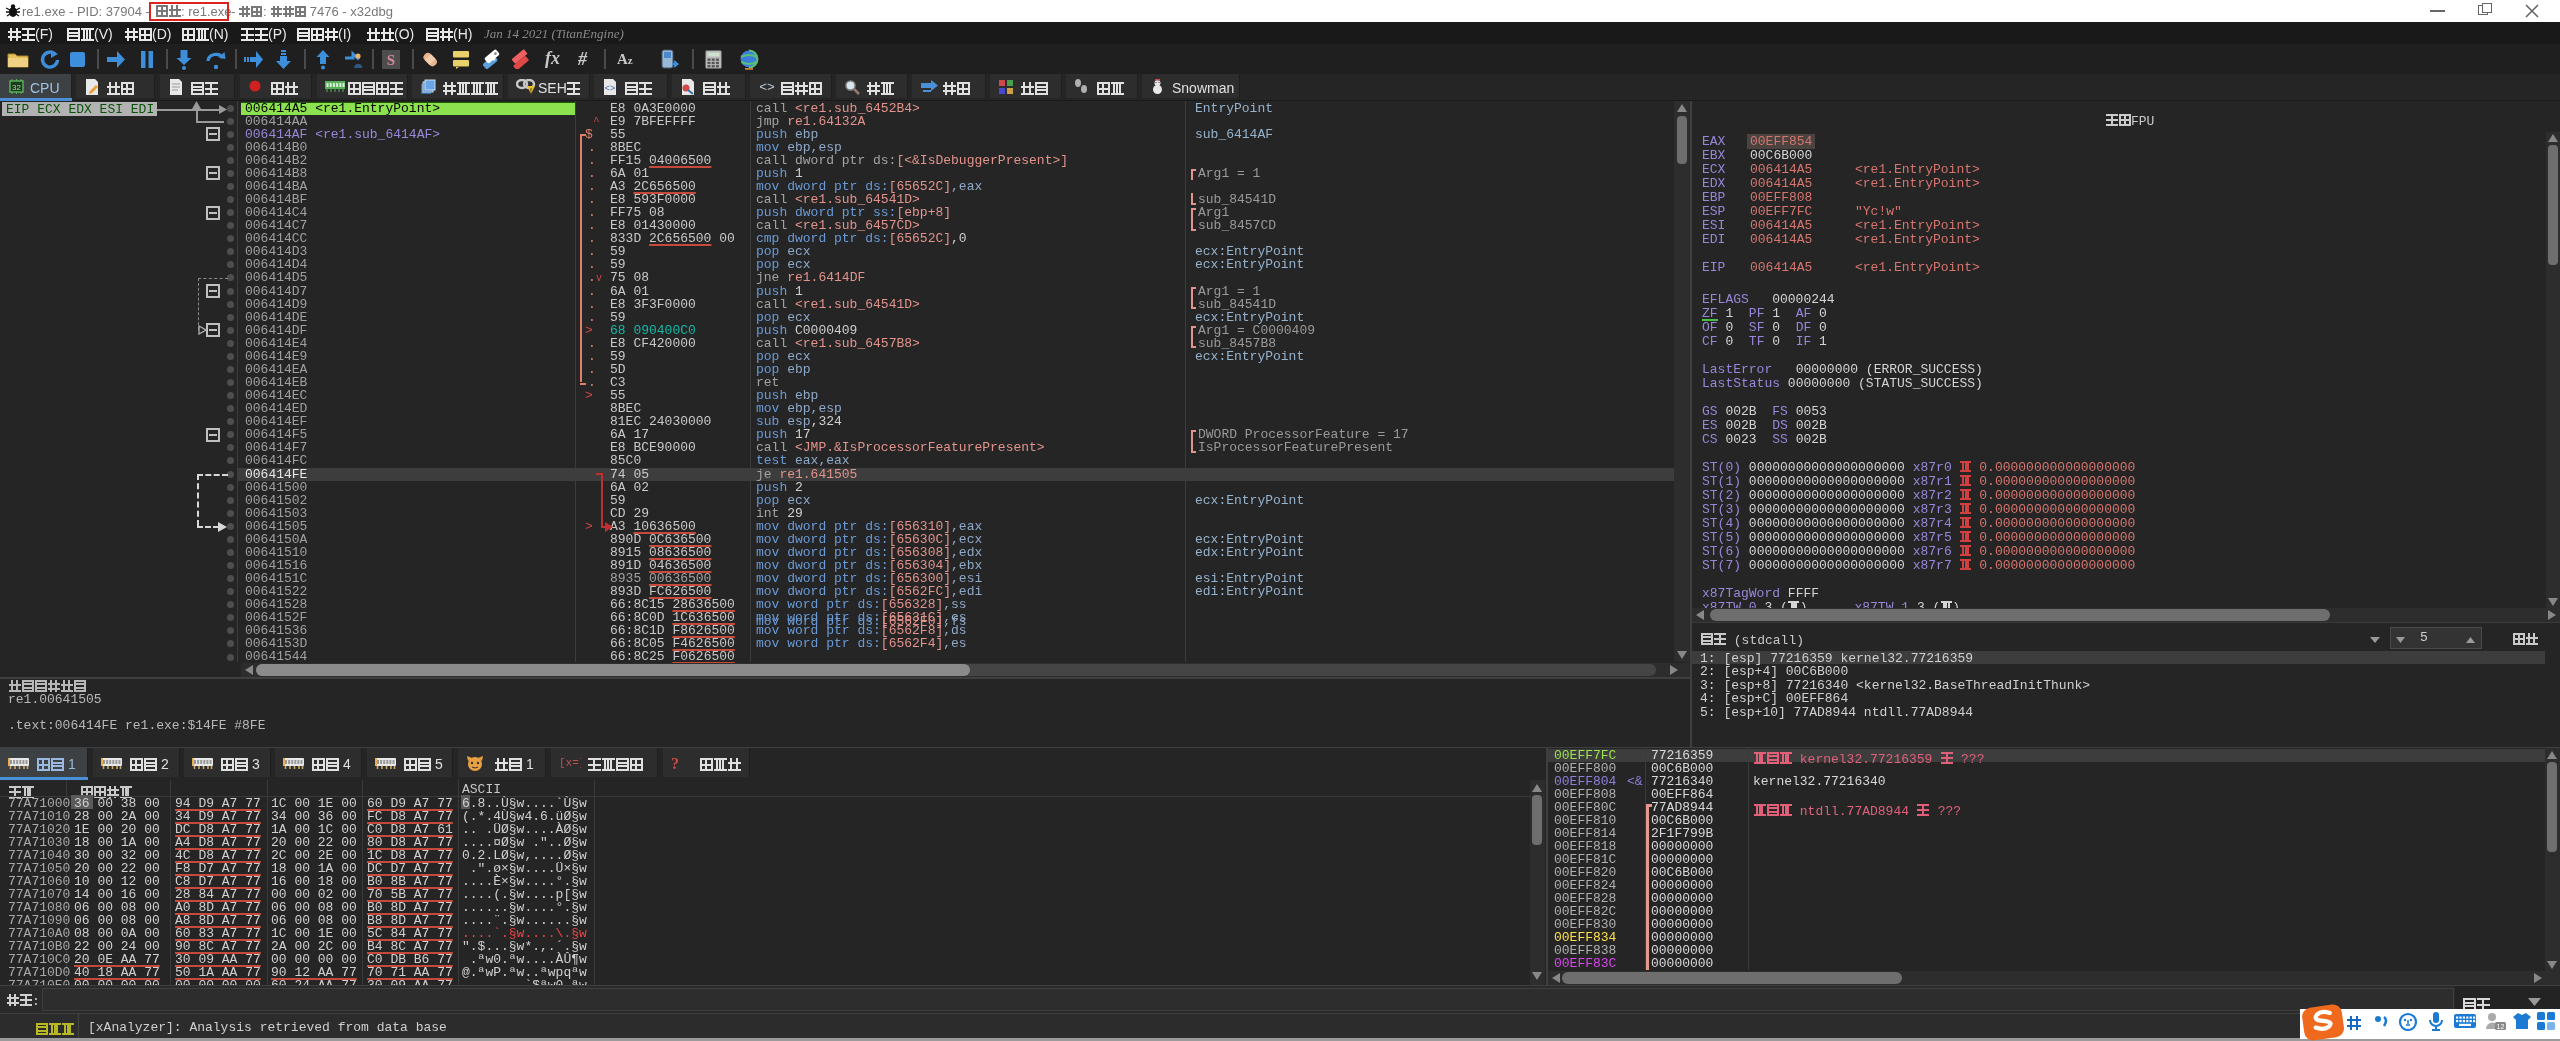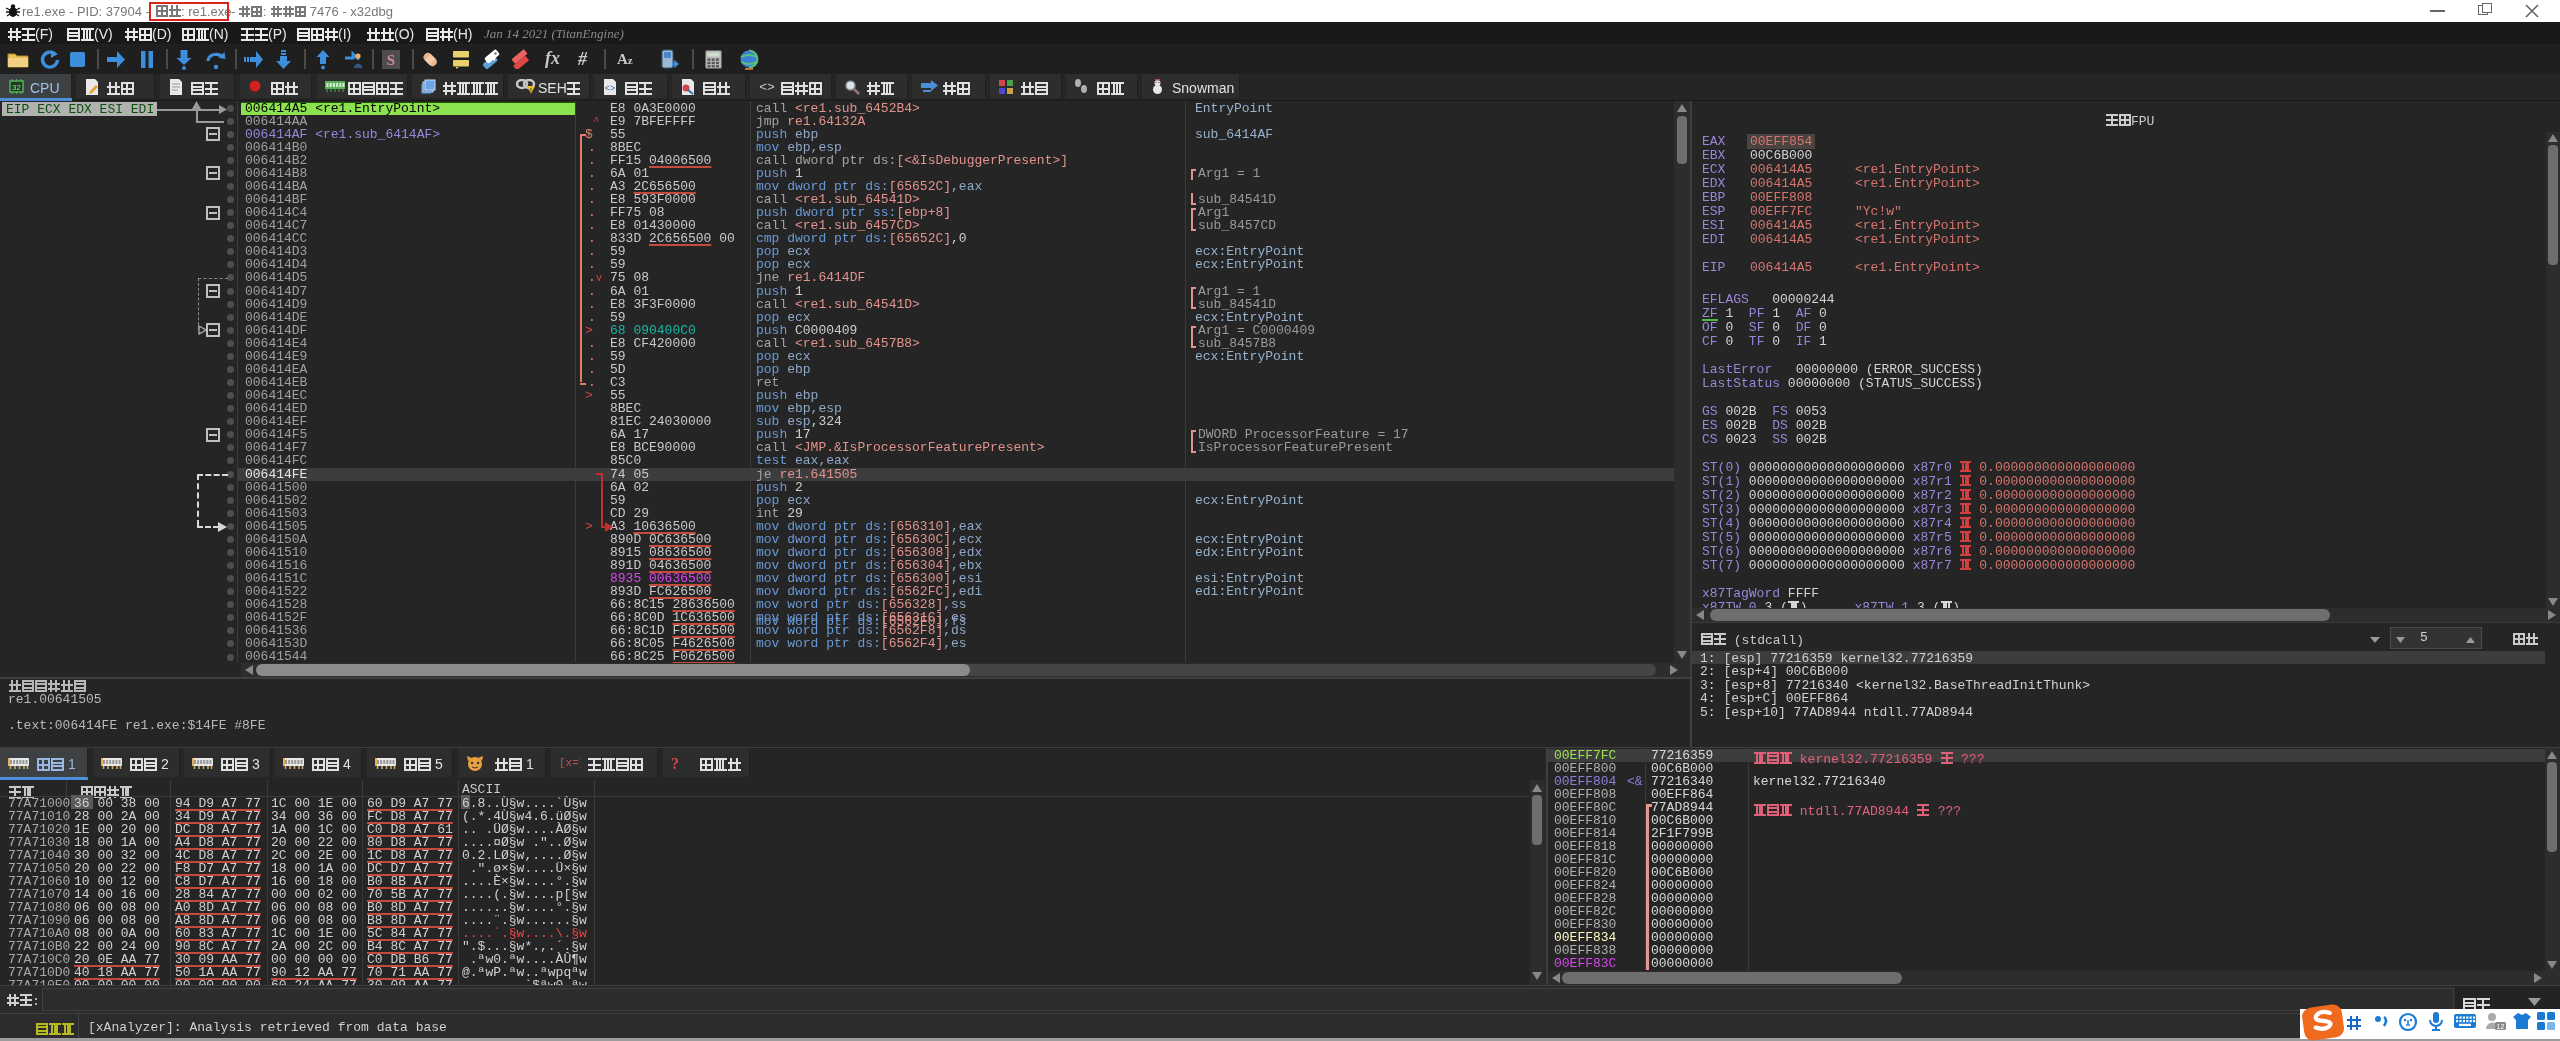--- a/index.html
+++ b/index.html
@@ -407,21 +407,21 @@
 <div class="a m" style="left:756px;top:532.8px"><span class="b">mov dword ptr ds:</span><span class="s">[65630C]</span><span class="g">,ecx</span></div>
 <div class="a m" style="left:1195px;top:532.8px"><span class="l">ecx:EntryPoint</span></div>
 <div class="a m gy" style="left:245px;top:545.9px">00641510</div>
 <div class="a m" style="left:610px;top:545.9px;color:#c9c9c9"><span class="">8915 </span><span class="u">08636500</span></div>
 <div class="a m" style="left:756px;top:545.9px"><span class="b">mov dword ptr ds:</span><span class="s">[656308]</span><span class="g">,edx</span></div>
 <div class="a m" style="left:1195px;top:545.9px"><span class="l">edx:EntryPoint</span></div>
 <div class="a m gy" style="left:245px;top:559.0px">00641516</div>
 <div class="a m" style="left:610px;top:559.0px;color:#c9c9c9"><span class="">891D </span><span class="u">04636500</span></div>
 <div class="a m" style="left:756px;top:559.0px"><span class="b">mov dword ptr ds:</span><span class="s">[656304]</span><span class="g">,ebx</span></div>
 <div class="a m gy" style="left:245px;top:572.0px">0064151C</div>
-<div class="a m" style="left:610px;top:572.0px;color:#d946ef"><span class="">8935 </span><span class="u">00636500</span></div>
+<div class="a m" style="left:610px;top:572.0px;color:#a3a3a3"><span class="">8935 </span><span class="u">00636500</span></div>
 <div class="a m" style="left:756px;top:572.0px"><span class="b">mov dword ptr ds:</span><span class="s">[656300]</span><span class="g">,esi</span></div>
 <div class="a m" style="left:1195px;top:572.0px"><span class="l">esi:EntryPoint</span></div>
 <div class="a m gy" style="left:245px;top:585.1px">00641522</div>
 <div class="a m" style="left:610px;top:585.1px;color:#c9c9c9"><span class="">893D </span><span class="u">FC626500</span></div>
 <div class="a m" style="left:756px;top:585.1px"><span class="b">mov dword ptr ds:</span><span class="s">[6562FC]</span><span class="g">,edi</span></div>
 <div class="a m" style="left:1195px;top:585.1px"><span class="l">edi:EntryPoint</span></div>
 <div class="a m gy" style="left:245px;top:598.2px">00641528</div>
 <div class="a m" style="left:610px;top:598.2px;color:#c9c9c9"><span class="">66:8C15 </span><span class="u">28636500</span></div>
 <div class="a m" style="left:756px;top:598.2px"><span class="b">mov word ptr ds:</span><span class="s">[656328]</span><span class="g">,ss</span></div>
 <div class="a m gy" style="left:245px;top:611.2px">0064152F</div>
@@ -887,21 +887,21 @@
 <div class="a m" style="left:1554px;top:866px;color:#b0b0b0">00EFF820</div>
 <div class="a m" style="left:1651px;top:866px;color:#d8d8d8">00C6B000</div>
 <div class="a m" style="left:1554px;top:879px;color:#b0b0b0">00EFF824</div>
 <div class="a m" style="left:1651px;top:879px;color:#d8d8d8">00000000</div>
 <div class="a m" style="left:1554px;top:892px;color:#b0b0b0">00EFF828</div>
 <div class="a m" style="left:1651px;top:892px;color:#d8d8d8">00000000</div>
 <div class="a m" style="left:1554px;top:905px;color:#b0b0b0">00EFF82C</div>
 <div class="a m" style="left:1651px;top:905px;color:#d8d8d8">00000000</div>
 <div class="a m" style="left:1554px;top:918px;color:#b0b0b0">00EFF830</div>
 <div class="a m" style="left:1651px;top:918px;color:#d8d8d8">00000000</div>
-<div class="a m" style="left:1554px;top:931px;color:#fef9c3">00EFF834</div>
+<div class="a m" style="left:1554px;top:931px;color:#fde047">00EFF834</div>
 <div class="a m" style="left:1651px;top:931px;color:#d8d8d8">00000000</div>
 <div class="a m" style="left:1554px;top:944px;color:#b0b0b0">00EFF838</div>
 <div class="a m" style="left:1651px;top:944px;color:#d8d8d8">00000000</div>
 <div class="a m" style="left:1554px;top:957px;color:#d946ef">00EFF83C</div>
 <div class="a m" style="left:1651px;top:957px;color:#d8d8d8">00000000</div>
 <div class="a" style="left:1646px;top:804px;width:2.5px;height:166px;background:#e8978c"></div>
 <div class="a" style="left:1646px;top:804px;width:6px;height:2.5px;background:#e8978c"></div>
 <div class="a" style="left:1548px;top:971px;width:997px;height:14px;background:#2d2d2d"></div>
 <svg width="8" height="10" style="position:absolute;left:1552px;top:973px">
     <path d="M8 0 L8 10 L0 5 z" fill="#888"></path>

